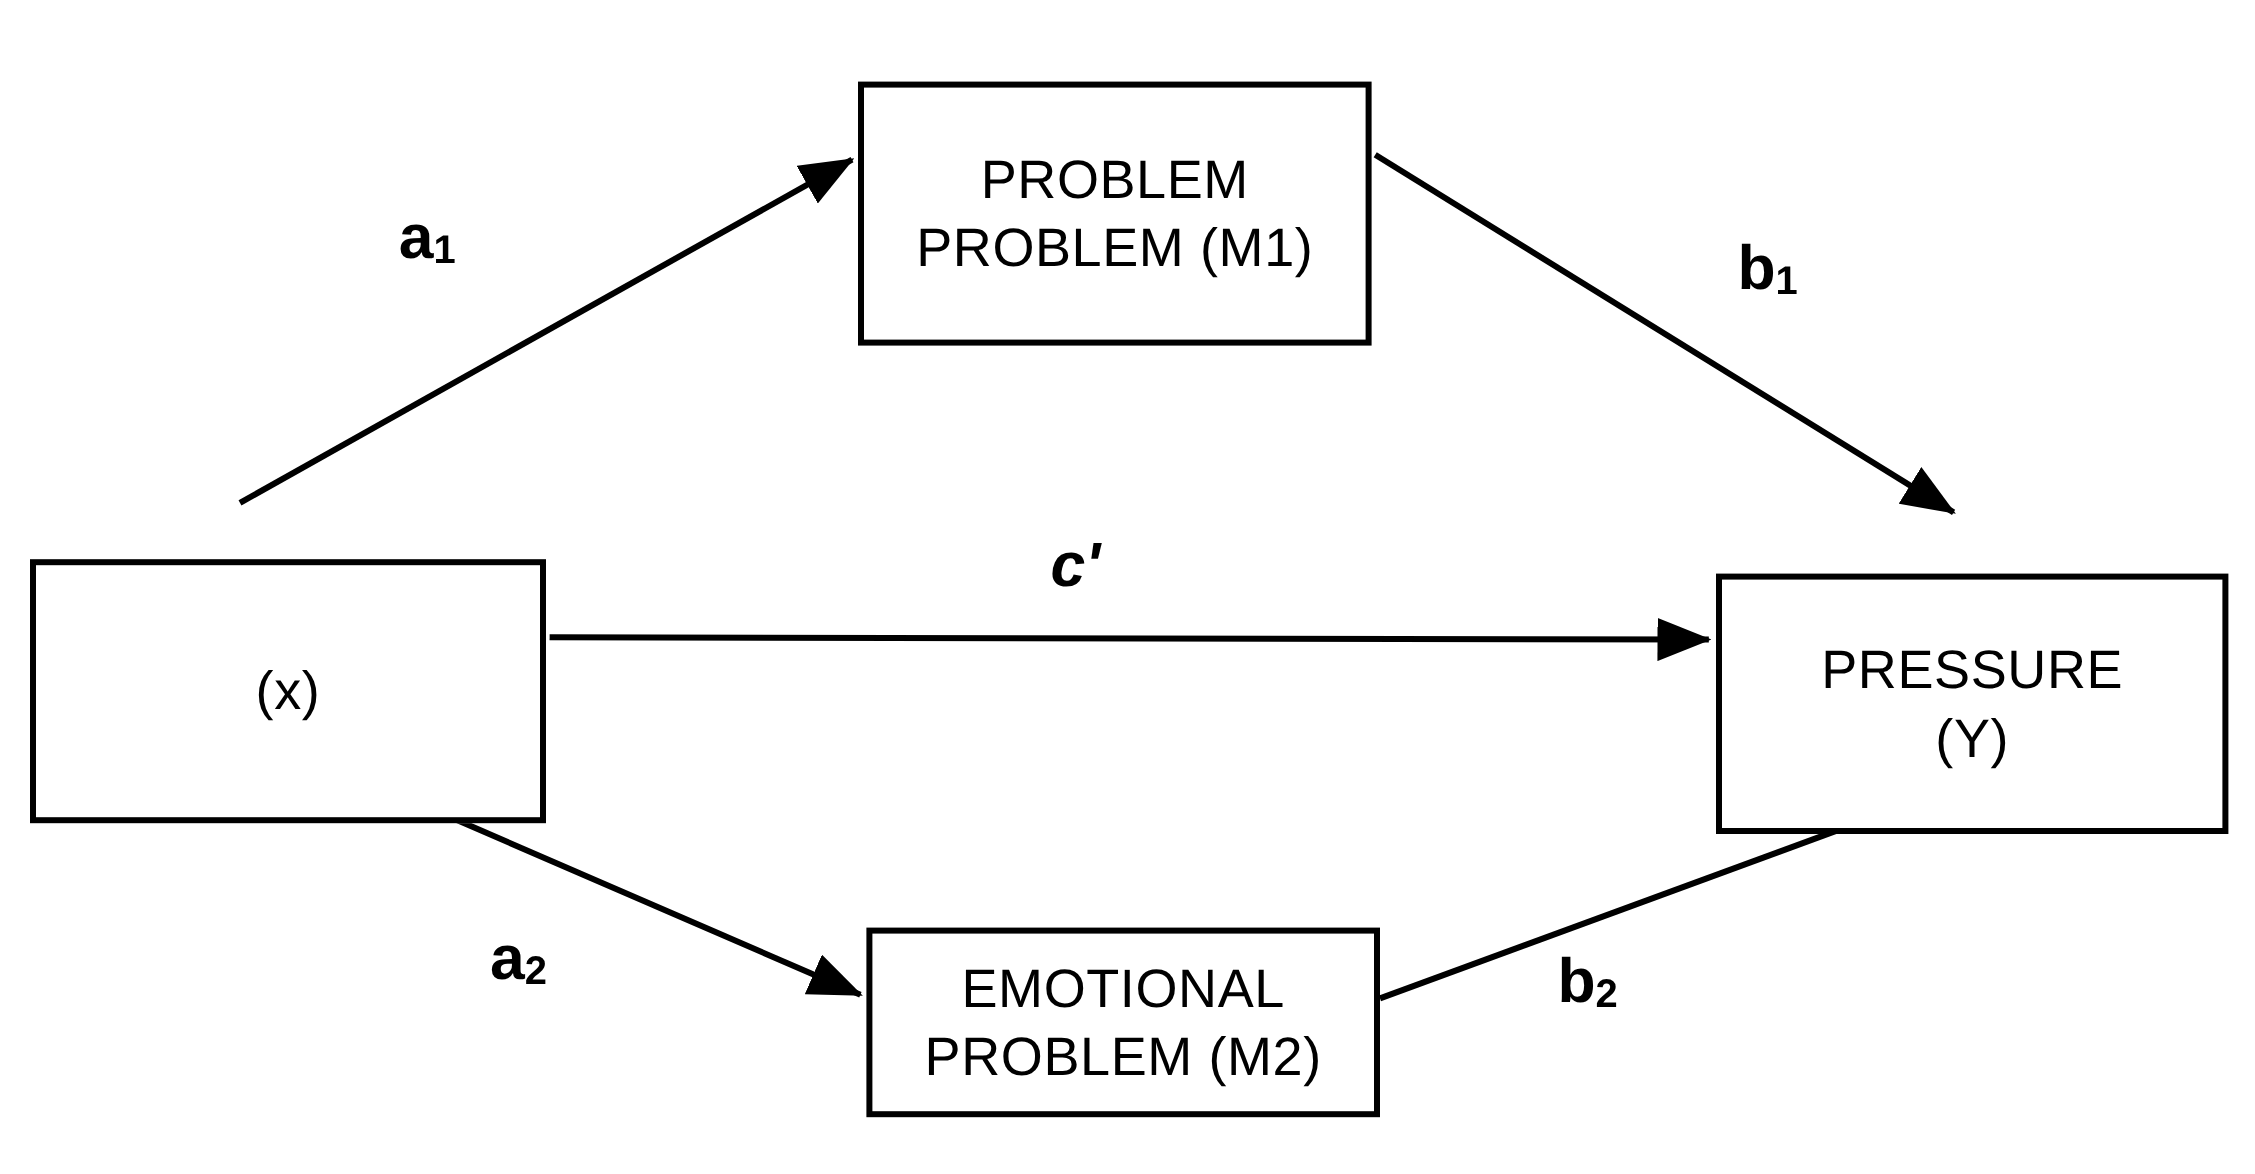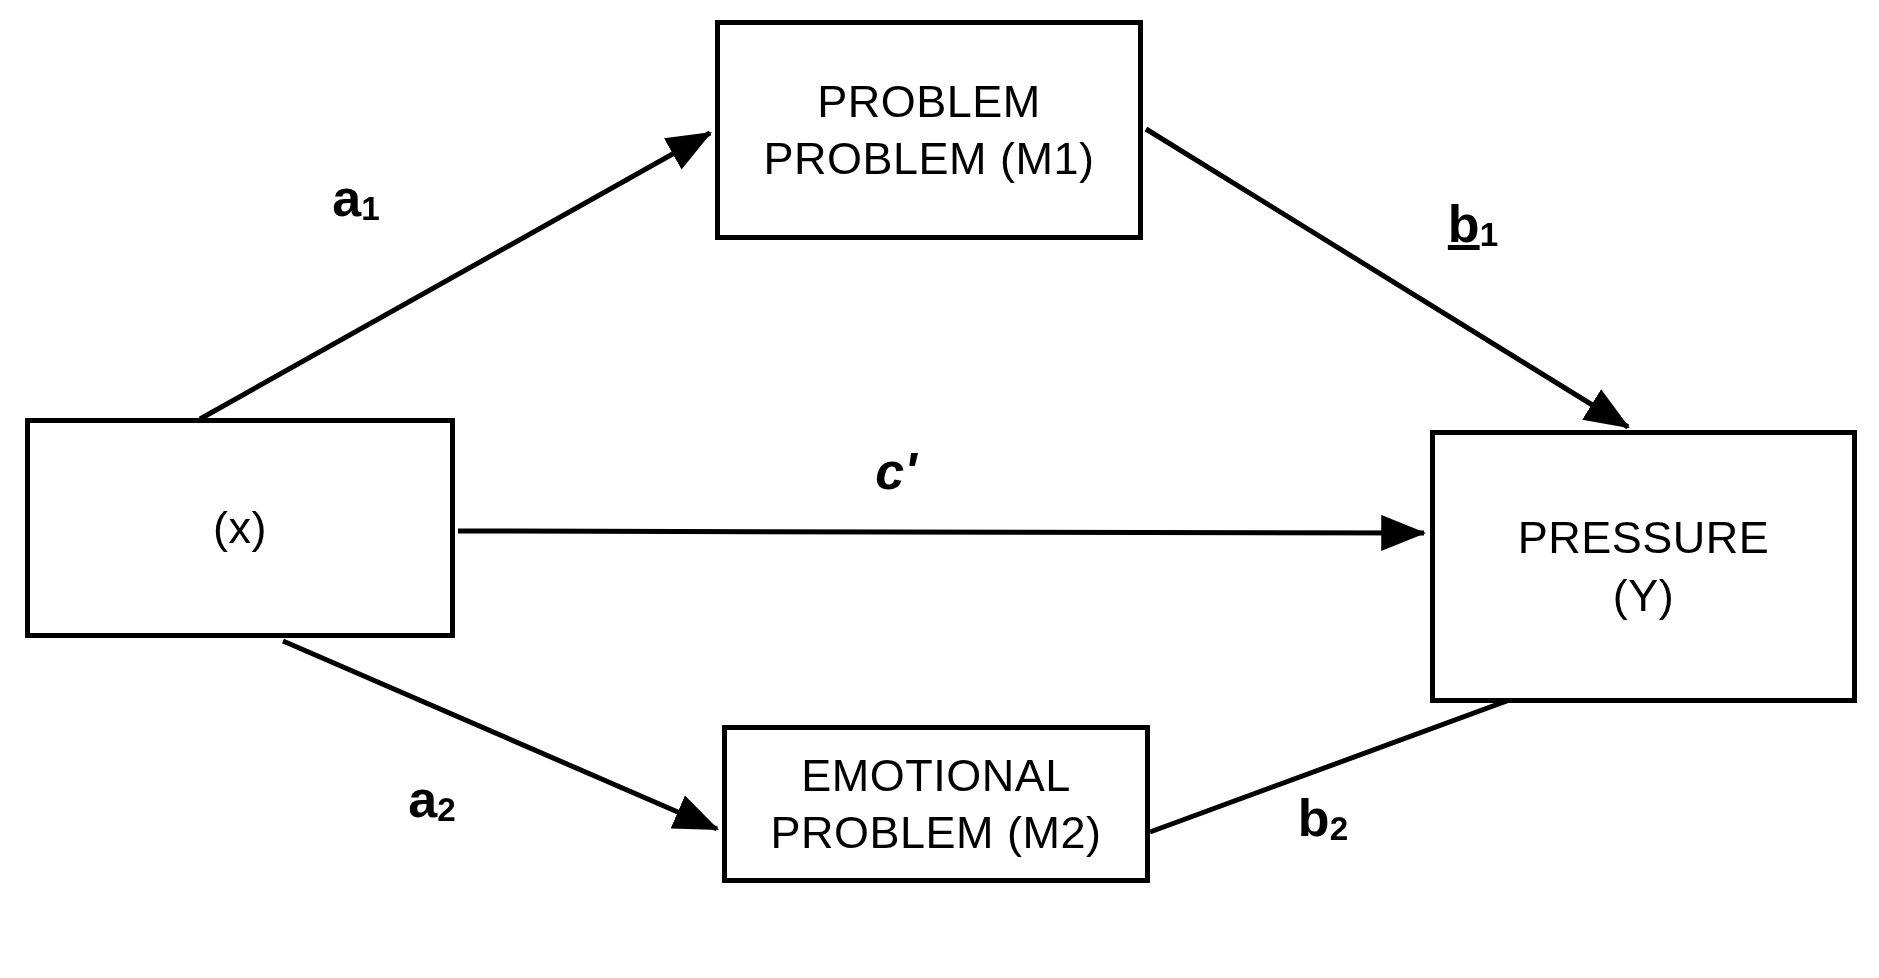--- a/index.html
+++ b/index.html
@@ -33,41 +33,42 @@
     border: 5px solid #000000;
     background: #ffffff;
     display: flex;
     flex-direction: column;
     align-items: center;
     justify-content: center;
     text-align: center;
     font-size: 45px;
     line-height: 1.27;
     letter-spacing: 0.5px;
+    margin-top: 48px;
   }
   .node-personality { left: 25px;  top: 418px; width: 430px; height: 220px; }
   .node-m1          { left: 715px; top: 20px;  width: 428px; height: 220px; }
   .node-m2          { left: 722px; top: 725px; width: 428px; height: 158px; }
-  .node-pressure    { left: 1430px; top: 430px; width: 427px; height: 273px; }
+  .node-pressure    { left: 1430px; top: 430px; width: 427px; height: 217px; }
   .plabel {
     position: absolute;
     transform: translate(-50%, -50%);
     font-size: 52px;
     font-weight: bold;
     white-space: nowrap;
   }
   .plabel .sub {
     font-size: 64%;
     position: relative;
     top: 0.12em;
     font-weight: bold;
   }
   .plabel-a1 { left: 356px;  top: 198px; }
   .plabel-a2 { left: 432px;  top: 799px; }
-  .plabel-b1 { left: 1473px; top: 224px; text-decoration: underline; }
+  .plabel-b1 { left: 1473px; top: 224px; }
   .plabel-b2 { left: 1323px; top: 818px; }
   .plabel-c  { left: 896px;  top: 471px; font-style: italic; }
 </style>
 </head>
 <body>
 
 <div class="canvas">
 
   <svg class="arrows-layer" viewBox="0 0 1879 978" xmlns="http://www.w3.org/2000/svg">
     <defs>

